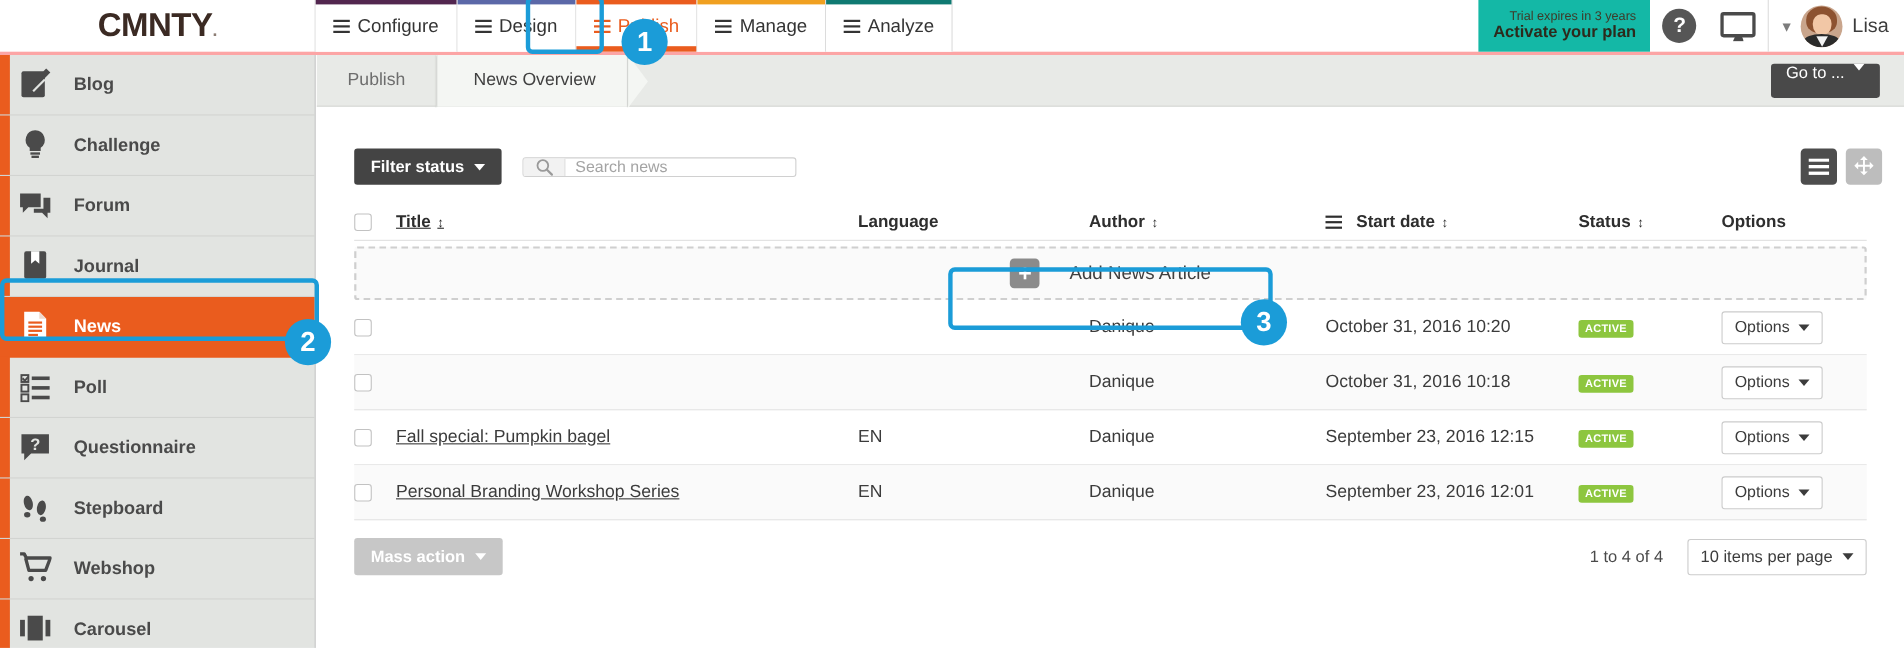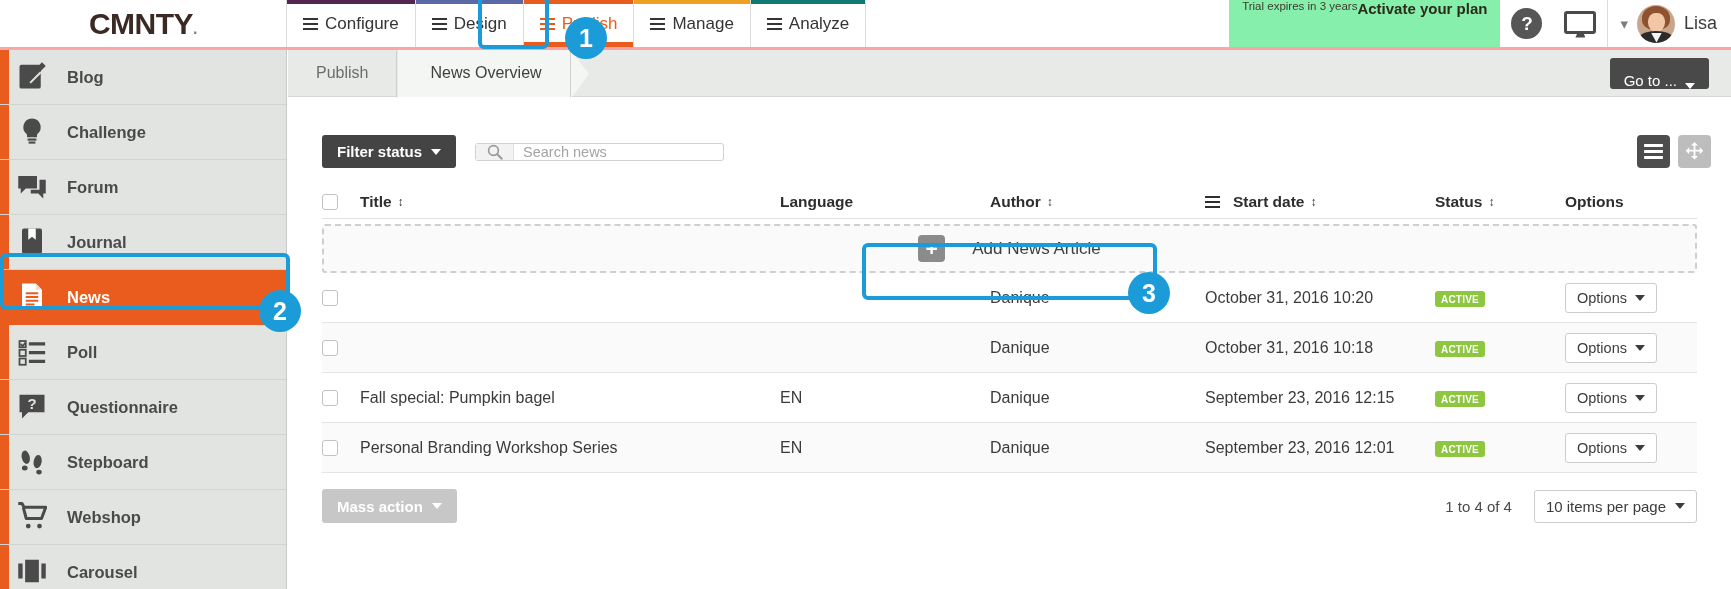--- a/index.html
+++ b/index.html
@@ -41,22 +41,22 @@
   .navtab .topstripe {
     position: absolute; left: 0; right: 0; top: 0; height: 4px;
   }
   .navtab.active { color: #ea5c1e; }
   .navtab.active .botstripe {
     position: absolute; left: 0; right: 0; bottom: 0; height: 5px; background: #ea5c1e;
   }
 
   .topright { margin-left: auto; display: flex; align-items: stretch; }
   .trial {
-    background: #86efac; padding: 0 13px; display: flex; 
-    align-items: flex-start; justify-content: center; color: #3f3a28; cursor: pointer;
+    background: #14b8a6; padding: 0 13px; display: flex; flex-direction: column;
+    align-items: flex-end; justify-content: center; color: #3f3a28; cursor: pointer;
   }
   .trial .l1 { font-size: 11.5px; }
   .trial .l2 { font-size: 15px; font-weight: bold; color: #2d2a1c; }
   .icbtn { display: flex; align-items: center; justify-content: center; padding: 0 11px; cursor: pointer; }
   .helpcircle {
     width: 31px; height: 31px; border-radius: 50%; background: #565656; color: #fff;
     display: flex; align-items: center; justify-content: center;
     font-size: 19px; font-weight: bold;
   }
   .monitor { width: 32px; height: 26px; position: relative; }
@@ -129,21 +129,21 @@
     content: ""; position: absolute; right: -17px; top: 0;
     width: 0; height: 0; border-left: 18px solid transparent;
     border-top: 24px solid transparent; border-bottom: 24px solid transparent;
   }
   .crumb.c1:after { border-left-color: #e8eae7; filter: drop-shadow(-1px 0 0 #cfd1ce); }
   .crumb.c2 { background: #f4f6f3; color: #404040; padding-left: 32px; }
   .crumb.c2:after { border-left-color: #f4f6f3; filter: drop-shadow(-1px 0 0 #cfd1ce); }
   .goto {
     position: absolute; right: 22px; top: 8px; height: 31px; padding: 0 14px;
     background: #494949; color: #fff; font-size: 15px; border-radius: 3px;
-    display: flex; align-items: flex-end; gap: 8px; cursor: pointer;
+    display: flex; align-items: flex-start; gap: 8px; cursor: pointer;
   }
   .caret { display: inline-block; width: 0; height: 0;
     border-left: 5px solid transparent; border-right: 5px solid transparent;
     border-top: 6px solid currentColor; }
 
   .toolbar {
     margin: 38px 0 0 0; padding: 0 20px 0 34px;
     display: flex; align-items: center; height: 33px;
   }
   .filterbtn {
@@ -173,21 +173,21 @@
 
   
   .tablewrap { margin: 18px 34px 0 34px; }
   .trow { display: flex; align-items: center; }
   .th {
     font-size: 15.5px; font-weight: bold; color: #2e2e2e;
     display: flex; align-items: center; gap: 6px;
   }
   .thead { height: 33px; border-bottom: 1px solid #e0e0e0; }
   .col-chk { width: 38px; display: flex; align-items: center; }
-  .col-title { width: 420px; }
+  .col-title { width: 420px; text-decoration: underline; }
   .col-lang { width: 210px; }
   .col-author { width: 215px; }
   .col-date { width: 230px; }
   .col-status { width: 130px; align-items: center; }
   .col-opt { width: 120px; }
   .sortic { font-size: 12px; color: #2e2e2e; line-height: 1; }
   .hamb { display: inline-block; width: 15px; margin-right: 7px; }
   .hamb i { display: block; height: 2px; background: #2e2e2e; margin-bottom: 3px; }
   .hamb i:last-child { margin-bottom: 0; }
 

